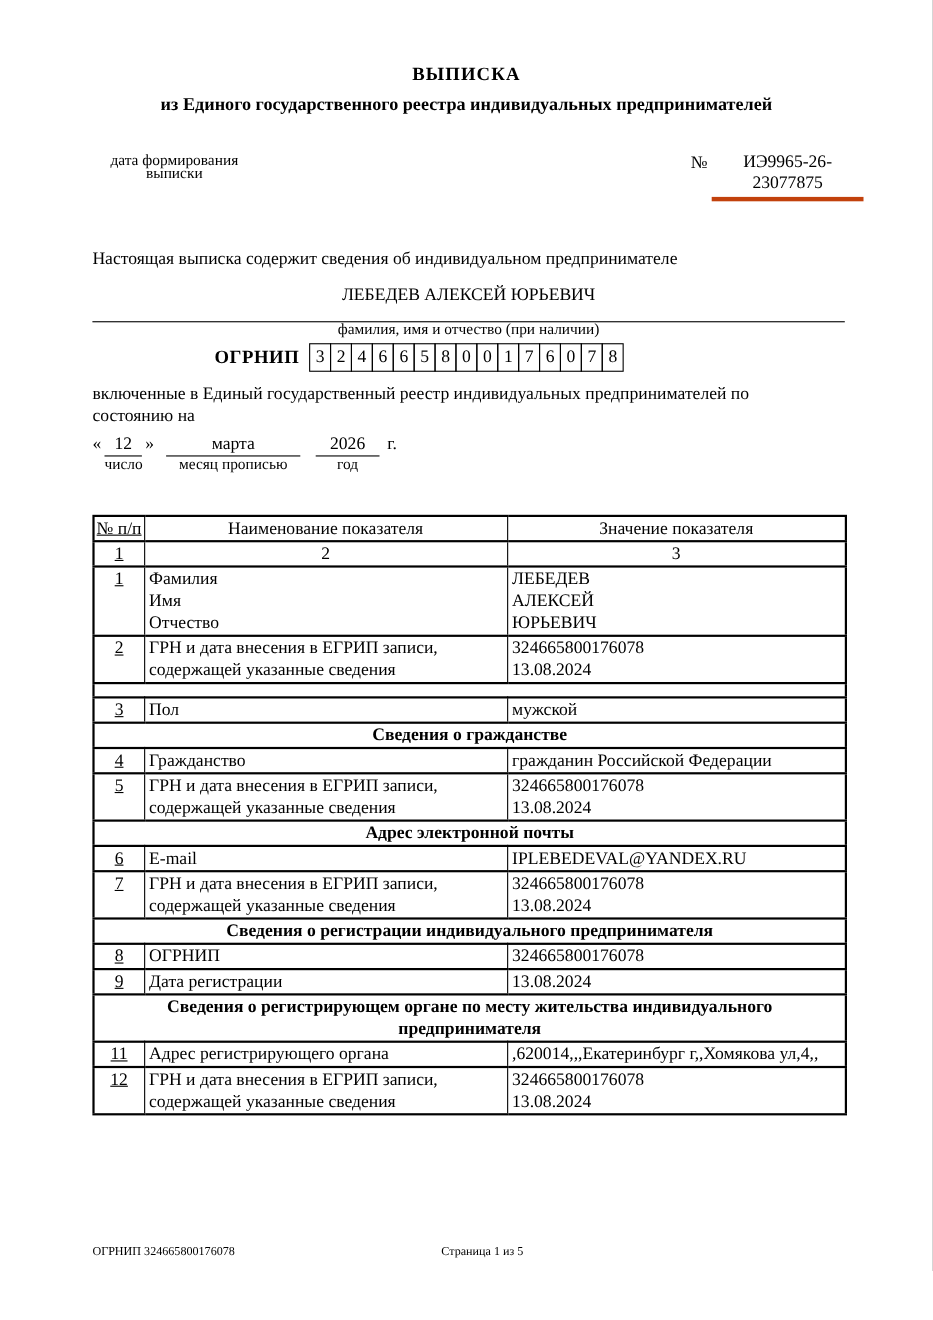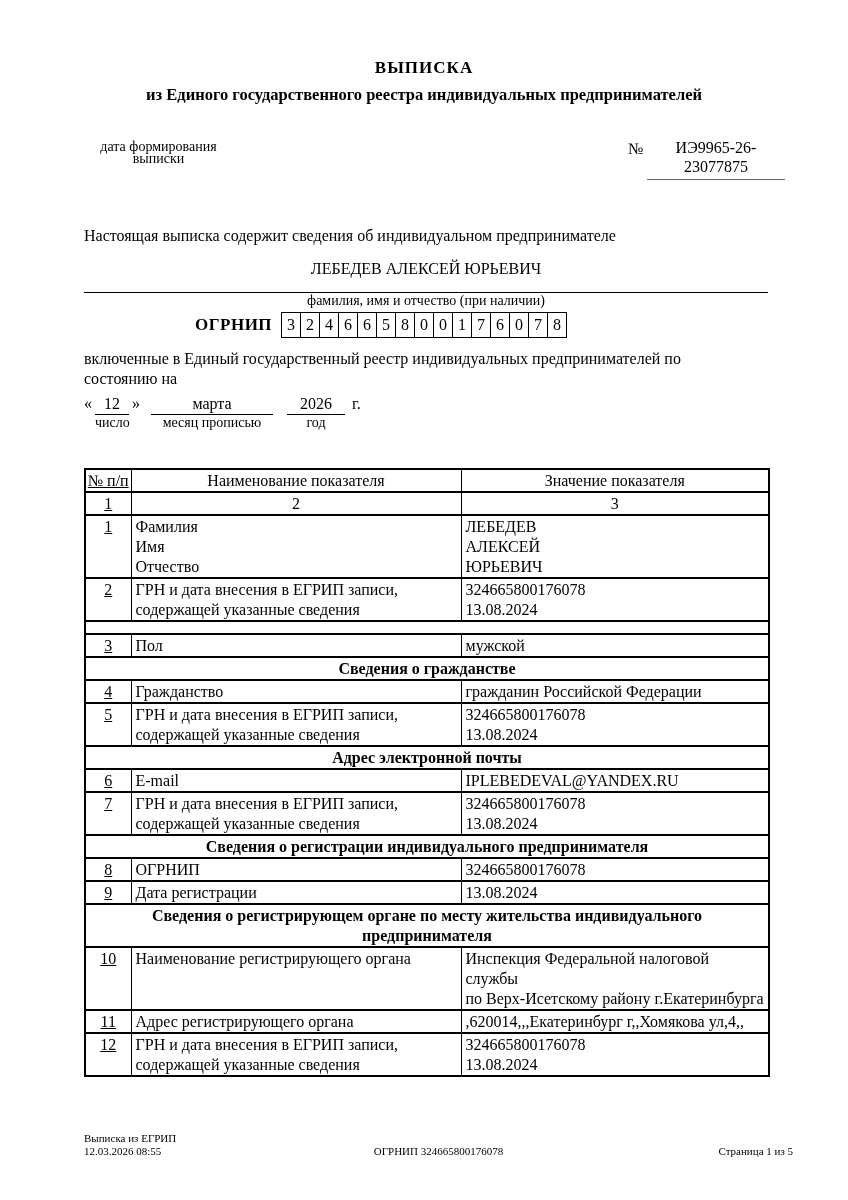--- a/index.html
+++ b/index.html
@@ -18,21 +18,21 @@
 
   .title { top:58px; left:0; right:0; text-align:center; font-weight:bold; font-size:17px; letter-spacing:1px; }
   .subtitle { top:85px; left:0; right:0; text-align:center; font-weight:bold; font-size:16.5px; }
 
   .form-date { top:139px; left:84px; width:149px; text-align:center; }
   .form-date .fd-value { display:block; line-height:18px; padding-bottom:12px; border-bottom:1px solid #000; }
   .small-label { font-size:14px; line-height:12px; padding-top:2px; display:block; }
 
   .doc-no-sign { top:140px; left:628px; }
   .doc-no { top:138px; left:647px; width:138px; text-align:center; }
-  .doc-no .no-value { display:block; white-space:pre-line; line-height:19px; padding-bottom:3px; border-bottom:1px solid #c2410c; }
+  .doc-no .no-value { display:block; white-space:pre-line; line-height:19px; padding-bottom:3px; border-bottom:4px solid #c2410c; }
 
   .intro { top:227px; left:84px; width:680px; }
 
   .name-block { top:260px; left:84px; width:684px; text-align:center; }
   .name-block .name-value { display:block; line-height:18px; padding-bottom:14px; border-bottom:1px solid #000; }
 
   .ogrnip-row { top:312px; left:195px; display:flex; align-items:center; }
   .ogrnip-label { font-weight:bold; font-size:17px; margin-right:9px; letter-spacing:0.5px; }
   .digit-boxes { display:flex; }
   .digit-box {
@@ -232,42 +232,32 @@
       <tr>
         <td class="c1">9</td>
         <td>Дата регистрации</td>
         <td>13.08.2024</td>
       </tr>
       <tr>
         <td colspan="3" class="section">Сведения о регистрирующем органе по месту жительства индивидуального
 предпринимателя</td>
       </tr>
       <tr>
-        <td class="c1">10</td>
-        <td>Наименование регистрирующего органа</td>
-        <td>Инспекция Федеральной налоговой службы
-по Верх-Исетскому району г.Екатеринбурга</td>
-      </tr>
-      <tr>
         <td class="c1">11</td>
         <td>Адрес регистрирующего органа</td>
         <td>,620014,,,Екатеринбург г,,Хомякова ул,4,,</td>
       </tr>
       <tr>
         <td class="c1">12</td>
         <td>ГРН и дата внесения в ЕГРИП записи,
 содержащей указанные сведения</td>
         <td>324665800176078
 13.08.2024</td>
       </tr>
     </tbody>
   </table>
 
   <div class="footer">
-    <div class="f-left">
-      <div>Выписка из ЕГРИП</div>
-      <div>12.03.2026 08:55</div>
-    </div>
     <div class="f-center">ОГРНИП 324665800176078</div>
     <div class="f-right">Страница 1 из 5</div>
   </div>
 
 </div>
 
 </body></html>

